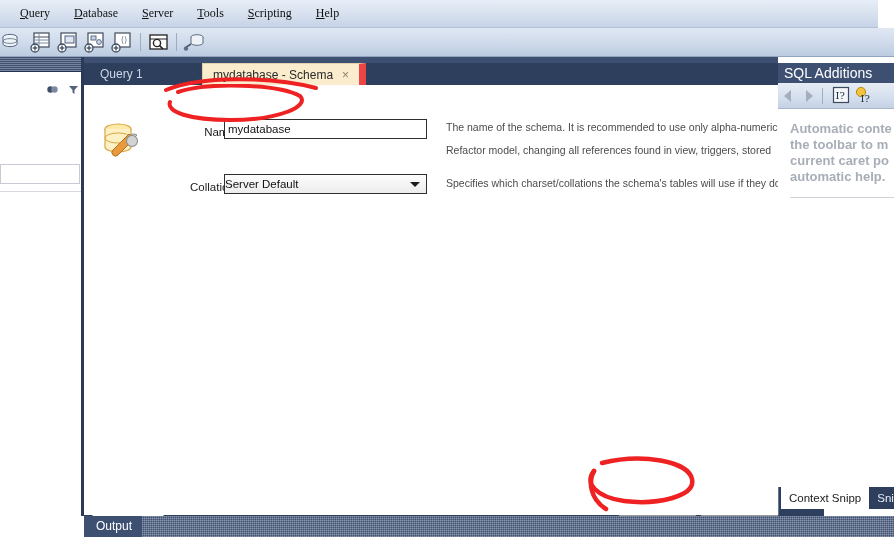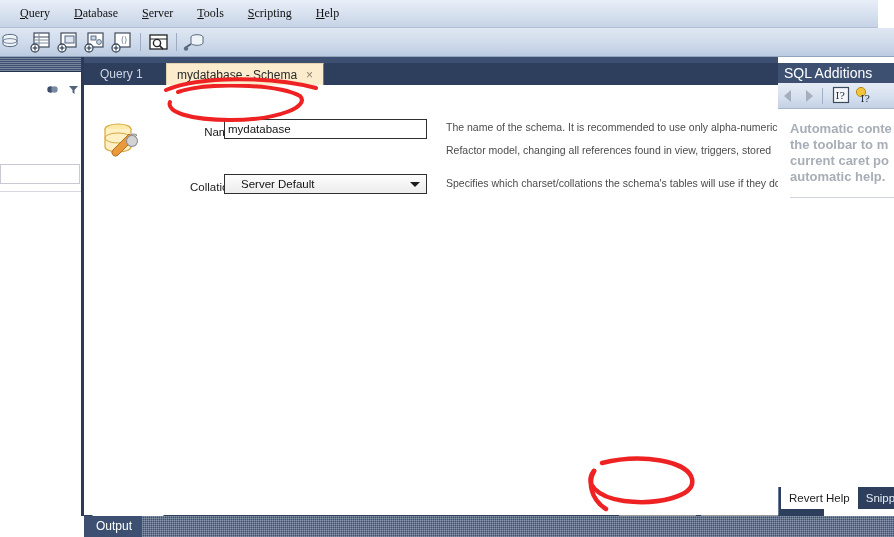--- a/index.html
+++ b/index.html
@@ -156,21 +156,22 @@
   }
   .etab.inactive {
     color: #cdd6e4;
     background: transparent;
   }
   .etab.active {
     background: #faeccd;
     color: #2a2a2a;
     border-top: 1px solid #e2d2ad;
     border-left: 1px solid #e2d2ad;
-    border-right: 1px solid #ef4444;
+    border-right: 7px solid #ef4444;
+    margin-left: 36px;
   }
   .etab-close {
     margin-left: 9px;
     color: #8a8270;
     font-size: 12px;
     line-height: 1;
   }
 
   
   #editor-body {
@@ -227,21 +228,21 @@
     position: absolute;
     left: 140px; top: 89px;
     width: 203px; height: 20px;
     background: linear-gradient(to bottom, #fdfdfd 0%, #ececec 100%);
     border: 1px solid #2f2f2f;
     box-sizing: border-box;
     display: flex;
     align-items: center;
     font-size: 11.5px;
     color: #111;
-    padding-left: 16px;
+    padding-left: 0;
   }
   #collation-arrow {
     position: absolute;
     right: 6px; top: 7px;
     width: 0; height: 0;
     border-left: 5px solid transparent;
     border-right: 5px solid transparent;
     border-top: 5px solid #1b1b1b;
   }
 
@@ -613,21 +614,21 @@
       <div>Automatic conte</div>
       <div>the toolbar to m</div>
       <div>current caret po</div>
       <div>automatic help.</div>
     </div>
     <div id="sqladd-divider"></div>
   </div>
 
   <div id="right-bottom-tabs">
     <div class="rb-tab active">
-      <span>Revert Help</span>
+      <span>Context Snipp</span>
     </div>
     <div class="rb-tab inactive">
       <span>Snipp</span>
     </div>
   </div>
 
 </div>
 
 <div id="bottom-left-white"></div>
 <div id="output-panel">

